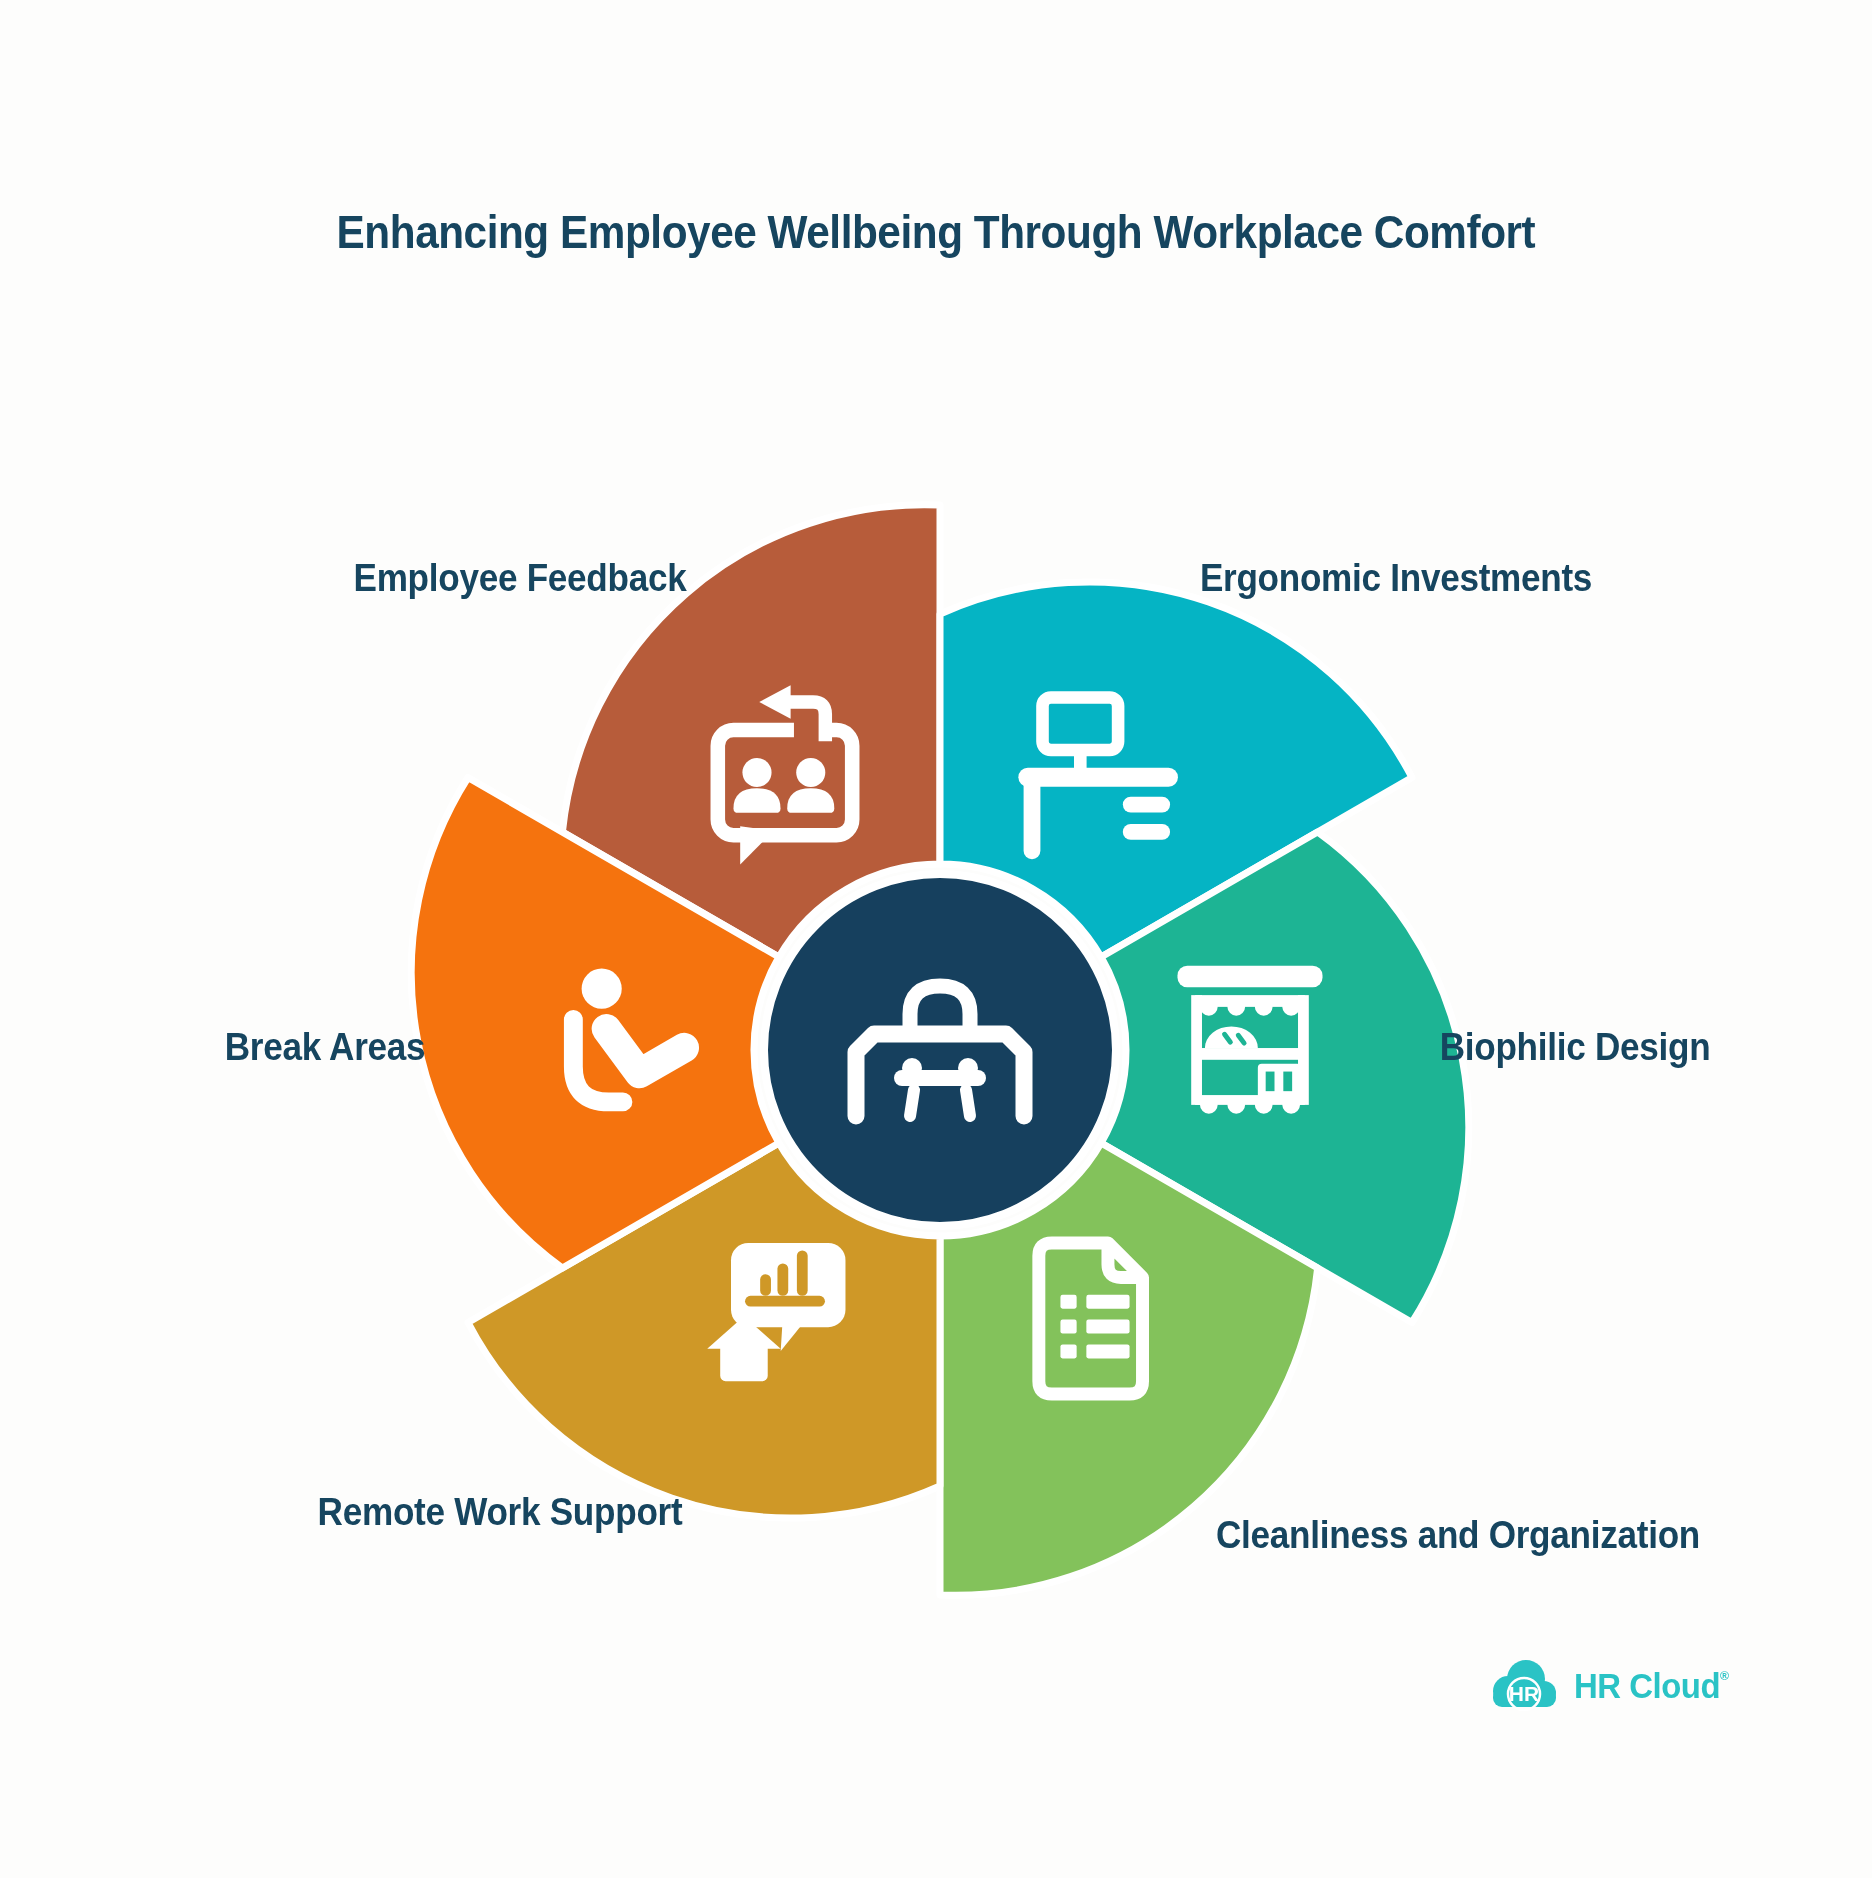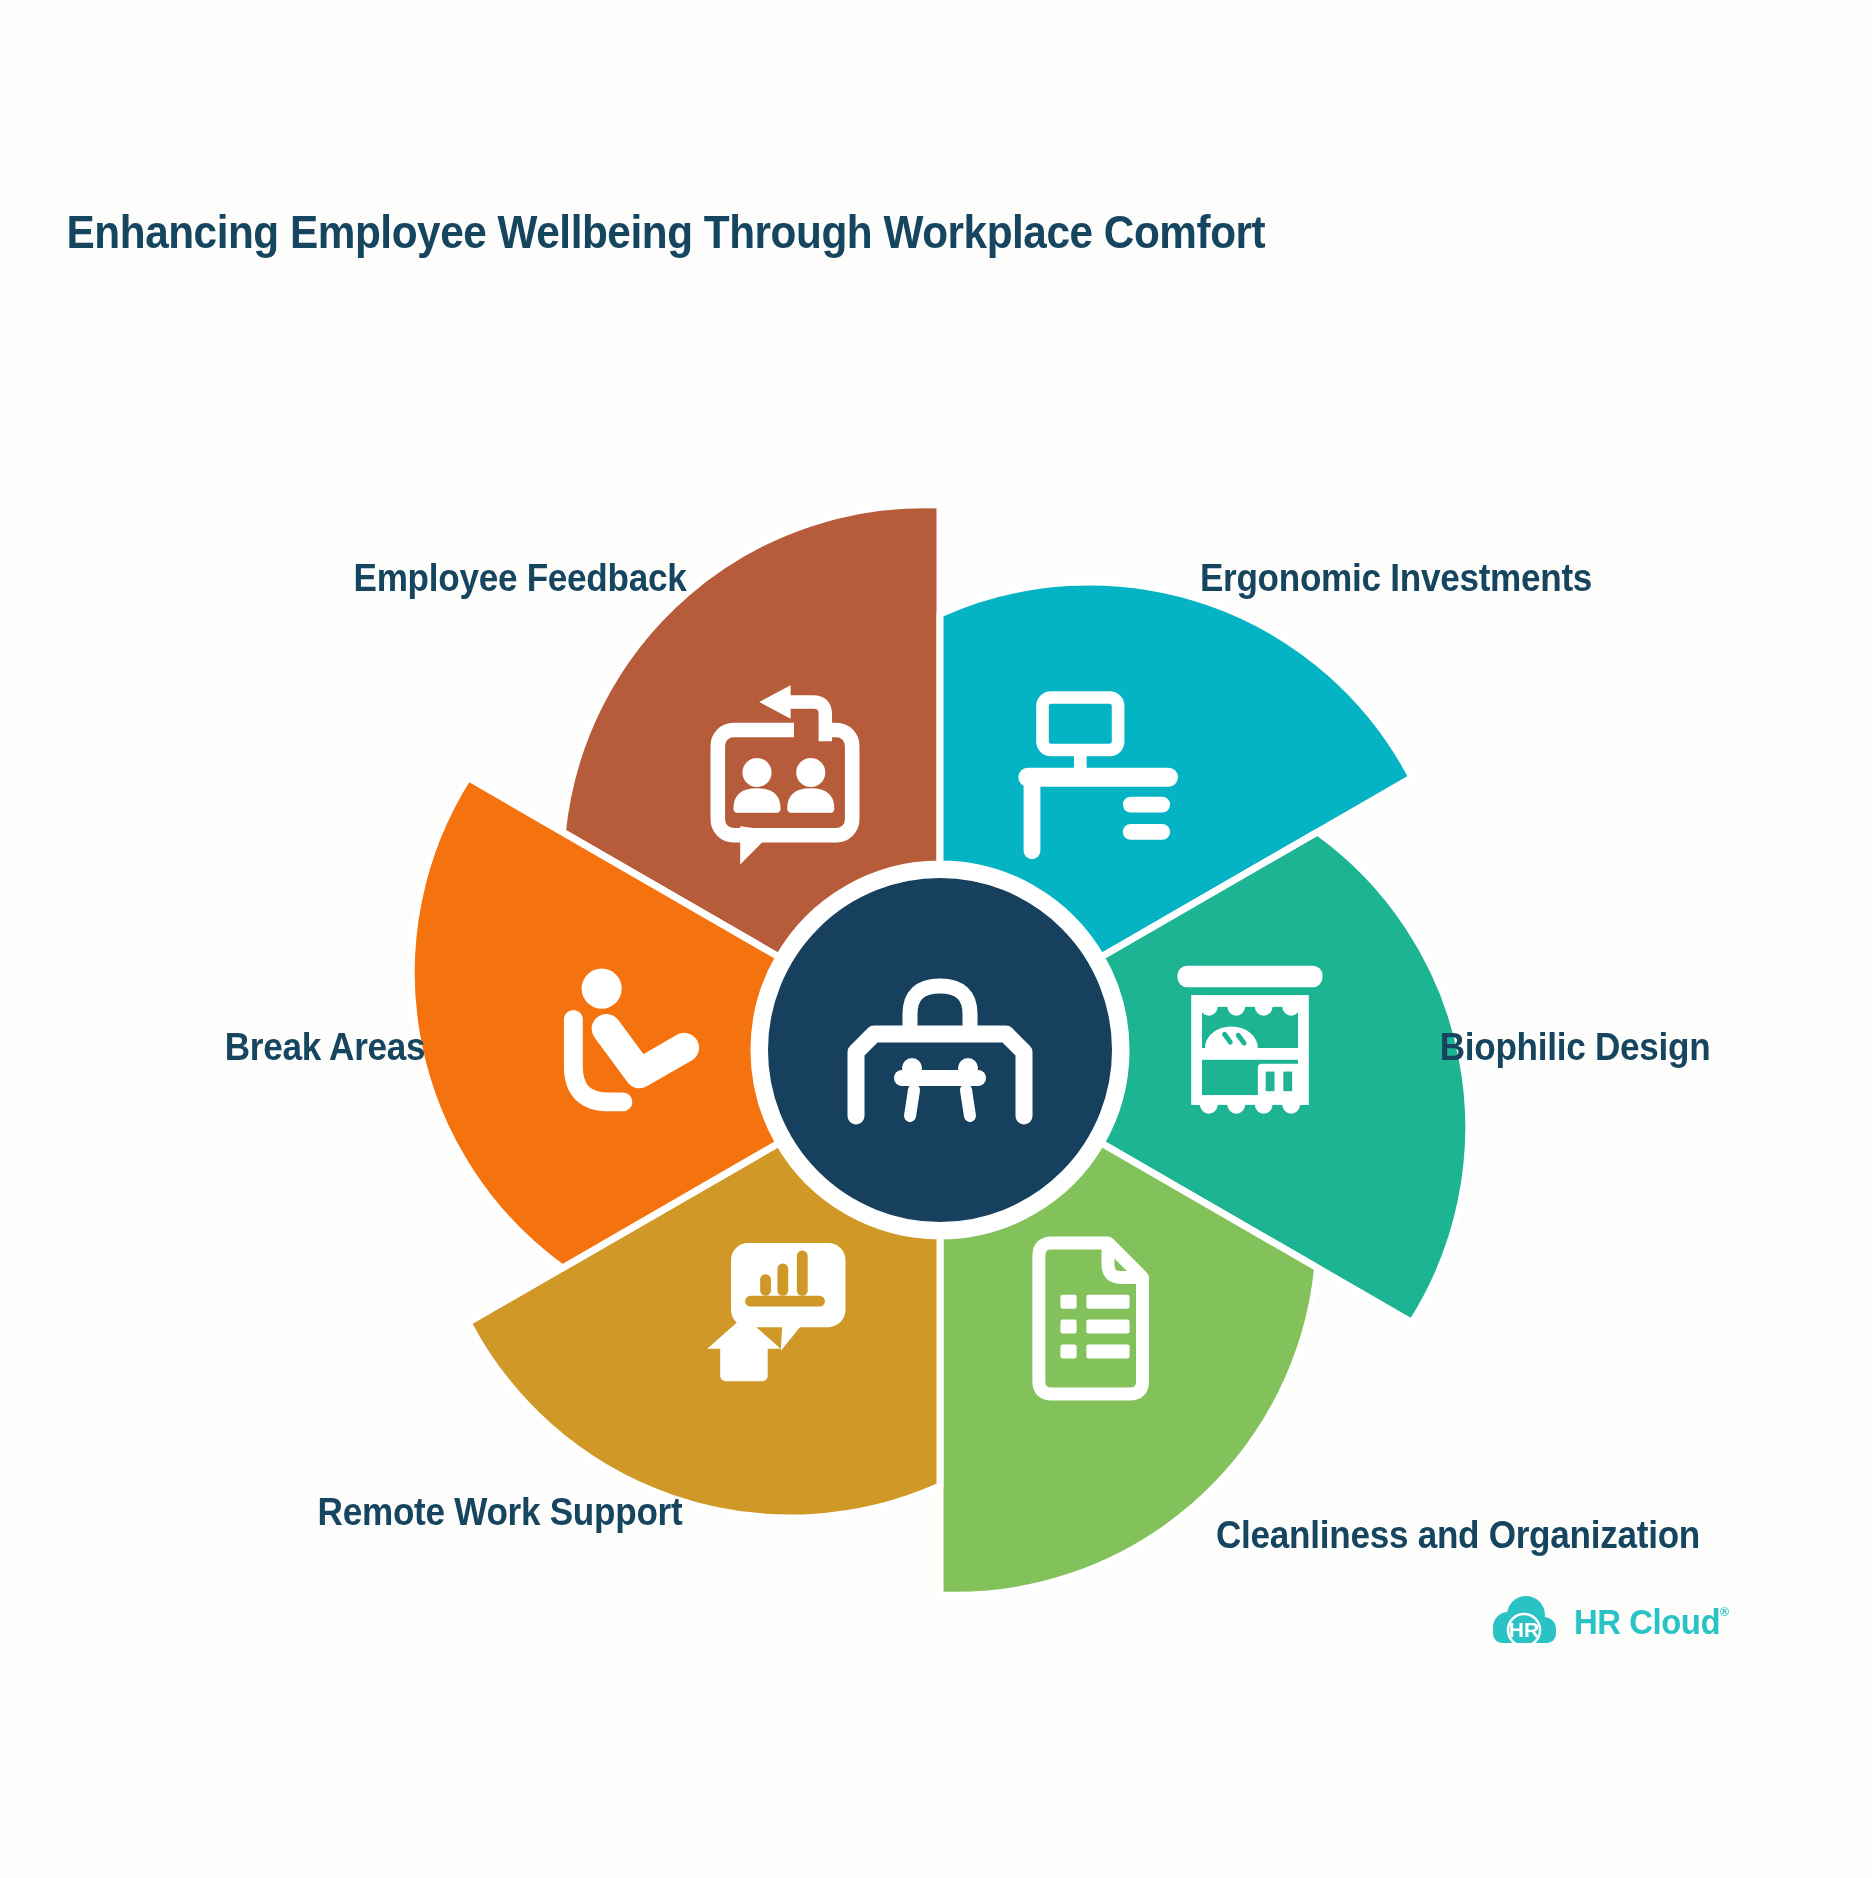--- a/index.html
+++ b/index.html
@@ -2,21 +2,21 @@
 <html><head>
 <meta charset="utf-8">
 <style>
   html,body{margin:0;padding:0;}
   body{
     width:1872px;height:1878px;position:relative;overflow:hidden;
     background:#fdfdfc;
     font-family:"Liberation Sans",sans-serif;
   }
   .title-wrap{
-    position:absolute;left:0;top:204px;width:1872px;
+    position:absolute;left:0;top:204px;width:1872px;text-align:center;
   }
   .title-wrap h1{
     margin:0;font-size:47px;font-weight:700;color:#16455f;
     letter-spacing:-0.5px;display:inline-block;transform:scaleX(0.9);
     transform-origin:center;white-space:nowrap;
   }
   #pinwheel{
     position:absolute;left:320px;top:430px;width:1240px;height:1240px;
   }
   .seg-label{
@@ -24,21 +24,21 @@
     white-space:nowrap;transform:translate(-50%,-50%) scaleX(0.9);
     letter-spacing:-0.3px;
   }
   .lbl-0{left:520px;top:578px;}
   .lbl-1{left:1396px;top:578px;}
   .lbl-2{left:1575px;top:1047px;}
   .lbl-3{left:1458px;top:1535px;}
   .lbl-4{left:500px;top:1512px;}
   .lbl-5{left:325px;top:1047px;}
   .logo{
-    position:absolute;left:1486px;top:1592px;height:60px;display:flex;align-items:center;
+    position:absolute;left:1486px;top:1656px;height:60px;display:flex;align-items:center;
   }
   .logo svg{width:76px;height:56px;display:block;}
   .logo .wordmark{
     margin-left:12px;font-size:35px;font-weight:700;color:#2ac3c5;
     letter-spacing:-0.5px;white-space:nowrap;transform:scaleX(0.94);transform-origin:left center;
   }
   .logo .wordmark sup{font-size:13px;vertical-align:18px;}
 </style>
 </head>
 <body style="background: rgb(253, 253, 252);">

